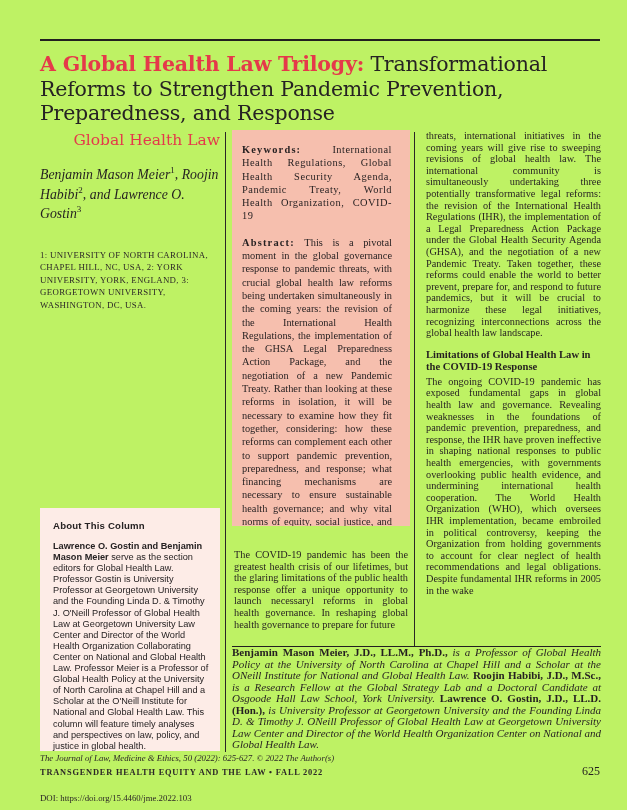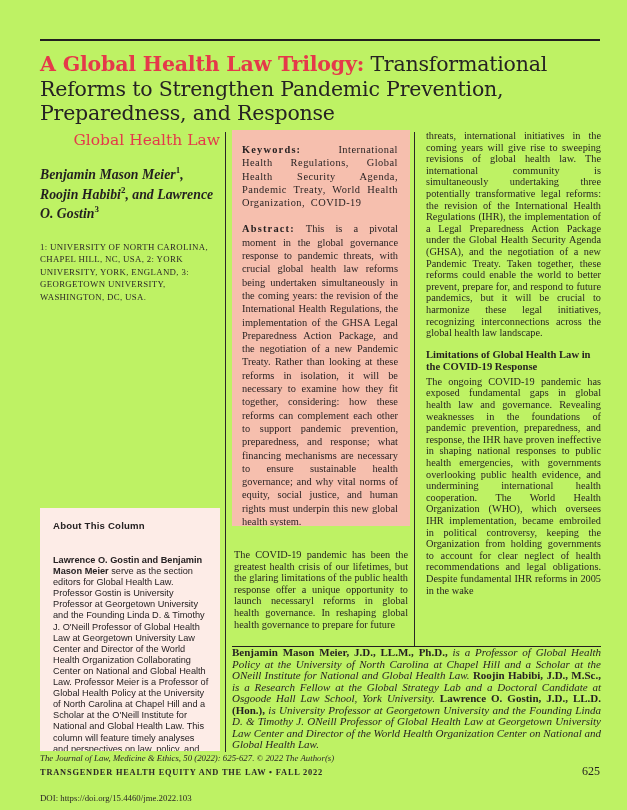--- a/index.html
+++ b/index.html
@@ -19,38 +19,38 @@
   .title{position:absolute;left:40px;top:52px;width:562px;
     font-family:"DejaVu Serif","Liberation Serif",serif;
     font-size:20.5px;line-height:24.5px;font-weight:400;letter-spacing:-0.2px;}
   .title .title-red{color:var(--accent-red);font-weight:700;}
   .title .title-main{color:#262223;}
 
   
   .col-left{position:absolute;left:40px;top:131px;width:180px;height:625px;}
   .section-title{font-family:"DejaVu Serif","Liberation Serif",serif;
     color:var(--accent-red);font-size:15.5px;font-weight:400;margin-bottom:16px;text-align:right;}
-  .authors{font-style:italic;font-size:13.8px;line-height:19.5px;margin-bottom:17px;font-weight:bold;}
+  .authors{font-style:italic;font-size:13.8px;line-height:19.5px;margin-bottom:25px;}
   .authors sup{font-size:9px;font-style:normal;line-height:0;}
   .affiliations{font-size:8.8px;line-height:12.6px;letter-spacing:0.35px;color:#2c2727;}
   .about-box{position:absolute;left:0;top:377px;width:180px;height:243px;
     background:var(--about-box-bg);padding:12px 11px 10px 13px;overflow:hidden;
     font-family:"Liberation Sans",sans-serif;}
-  .about-title{font-size:9.6px;font-weight:700;color:#262223;margin-bottom:24px;letter-spacing:0.2px;}
+  .about-title{font-size:9.6px;font-weight:700;color:#262223;margin-bottom:10px;letter-spacing:0.2px;}
   .about-text{font-size:9.2px;line-height:11.1px;color:#262223;text-align:left;}
   .about-text b{font-weight:700;}
 
   .vrule{position:absolute;width:1px;background:#2a2526;}
   .vrule-1{left:225px;top:132px;height:620px;}
   .vrule-2{left:414px;top:132px;height:514px;}
 
   
   .col-mid{position:absolute;left:232px;top:130px;width:178px;height:516px;overflow:hidden;}
   .abstract-box{width:178px;height:396px;background:var(--abstract-box-bg);
-    padding:13px 12px 10px 10px;overflow:hidden;}
+    padding:13px 18px 10px 10px;overflow:hidden;}
   .abstract-box p{font-size:10.4px;line-height:13.3px;text-align:justify;color:#241f20;}
   .abstract-box .keywords{letter-spacing:0.5px;word-spacing:2.5px;margin-bottom:13px;}
   .abstract-box .label{font-weight:700;letter-spacing:1.2px;}
   .body-text{font-size:10.3px;line-height:11.6px;text-align:justify;color:#241f20;}
   .col-mid .body-text{margin-top:23px;width:174px;margin-left:2px;}
 
   
   .col-right{position:absolute;left:426px;top:130px;width:175px;height:516px;overflow:hidden;}
   .subheading{font-size:10.6px;line-height:12.6px;font-weight:700;margin:10px 0 2px 0;color:#241f20;}
 

